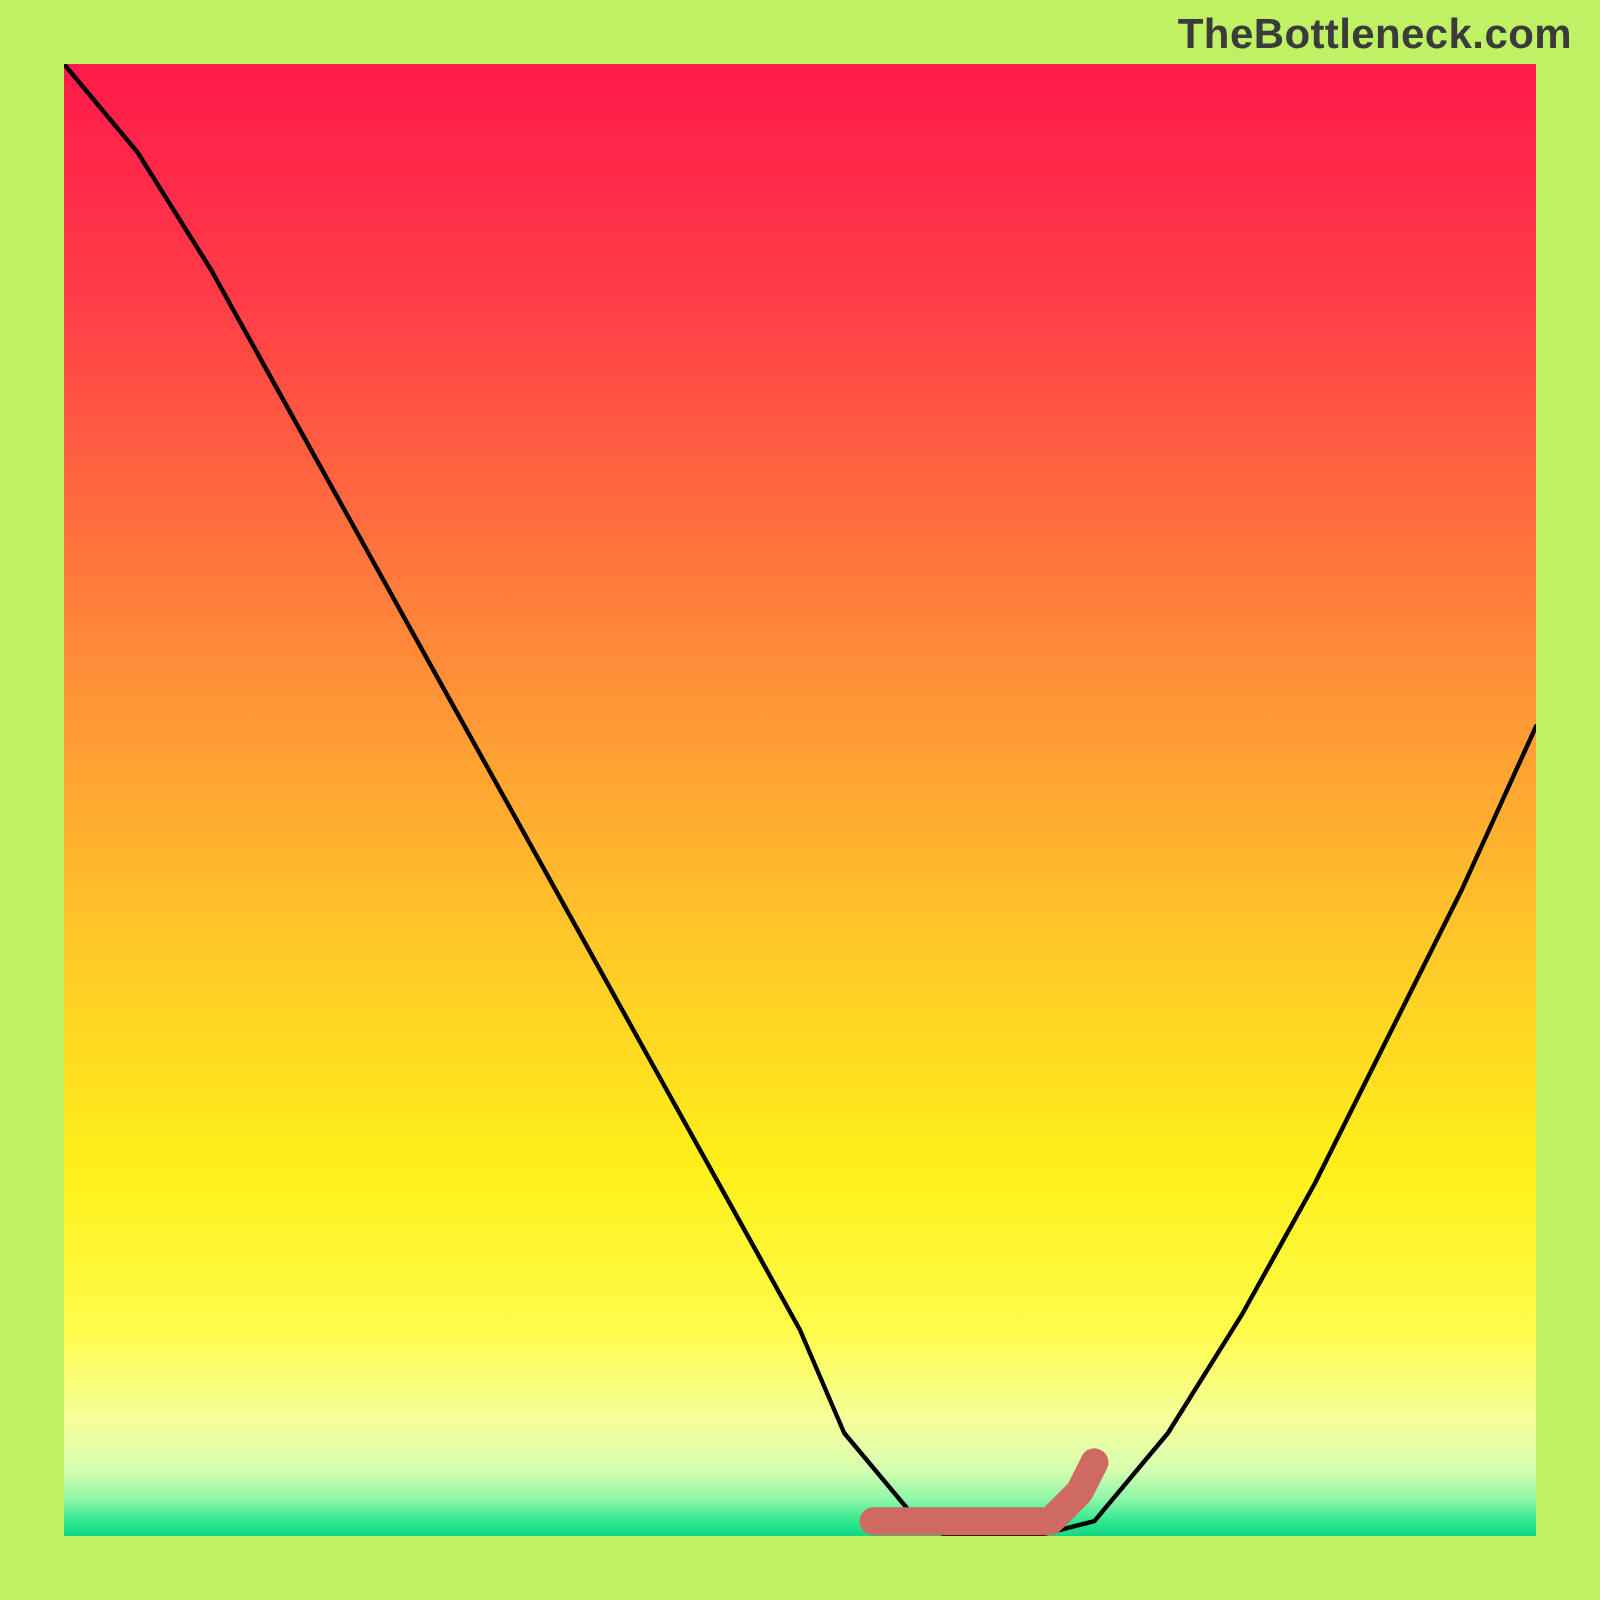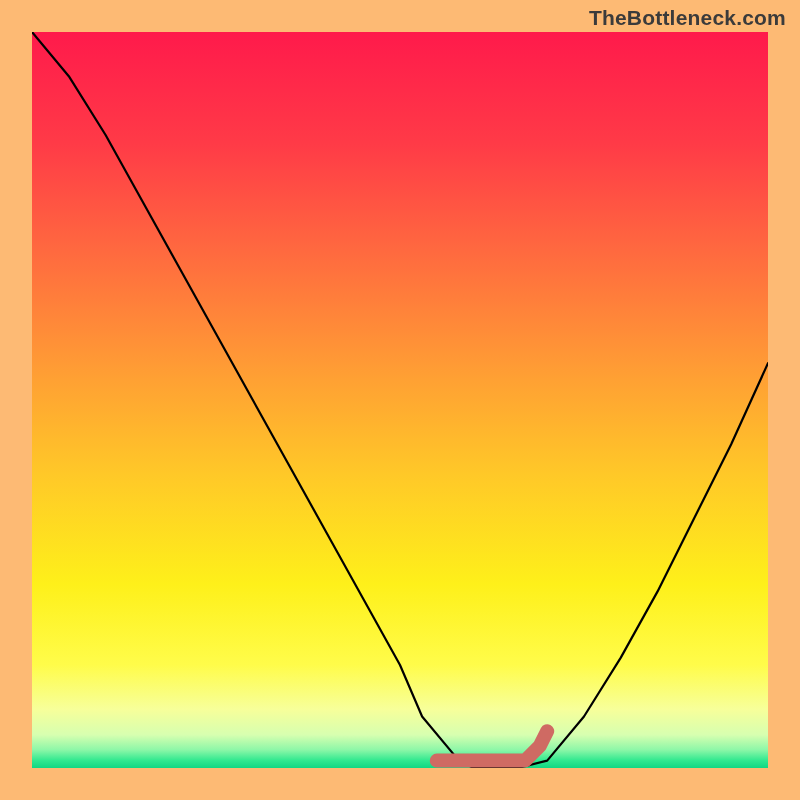--- a/index.html
+++ b/index.html
@@ -10,21 +10,21 @@
     height: 800px;
     overflow: hidden;
     font-family: Arial, sans-serif;
   }
   .frame {
     position: absolute;
     top: 0;
     left: 0;
     width: 800px;
     height: 800px;
-    background: #fdba74;
+    background: #bef264;
   }
   .watermark {
     position: absolute;
     top: 6px;
     right: 14px;
     color: #3b3b3b;
     font-size: 21px;
     font-weight: bold;
     letter-spacing: 0.2px;
   }

